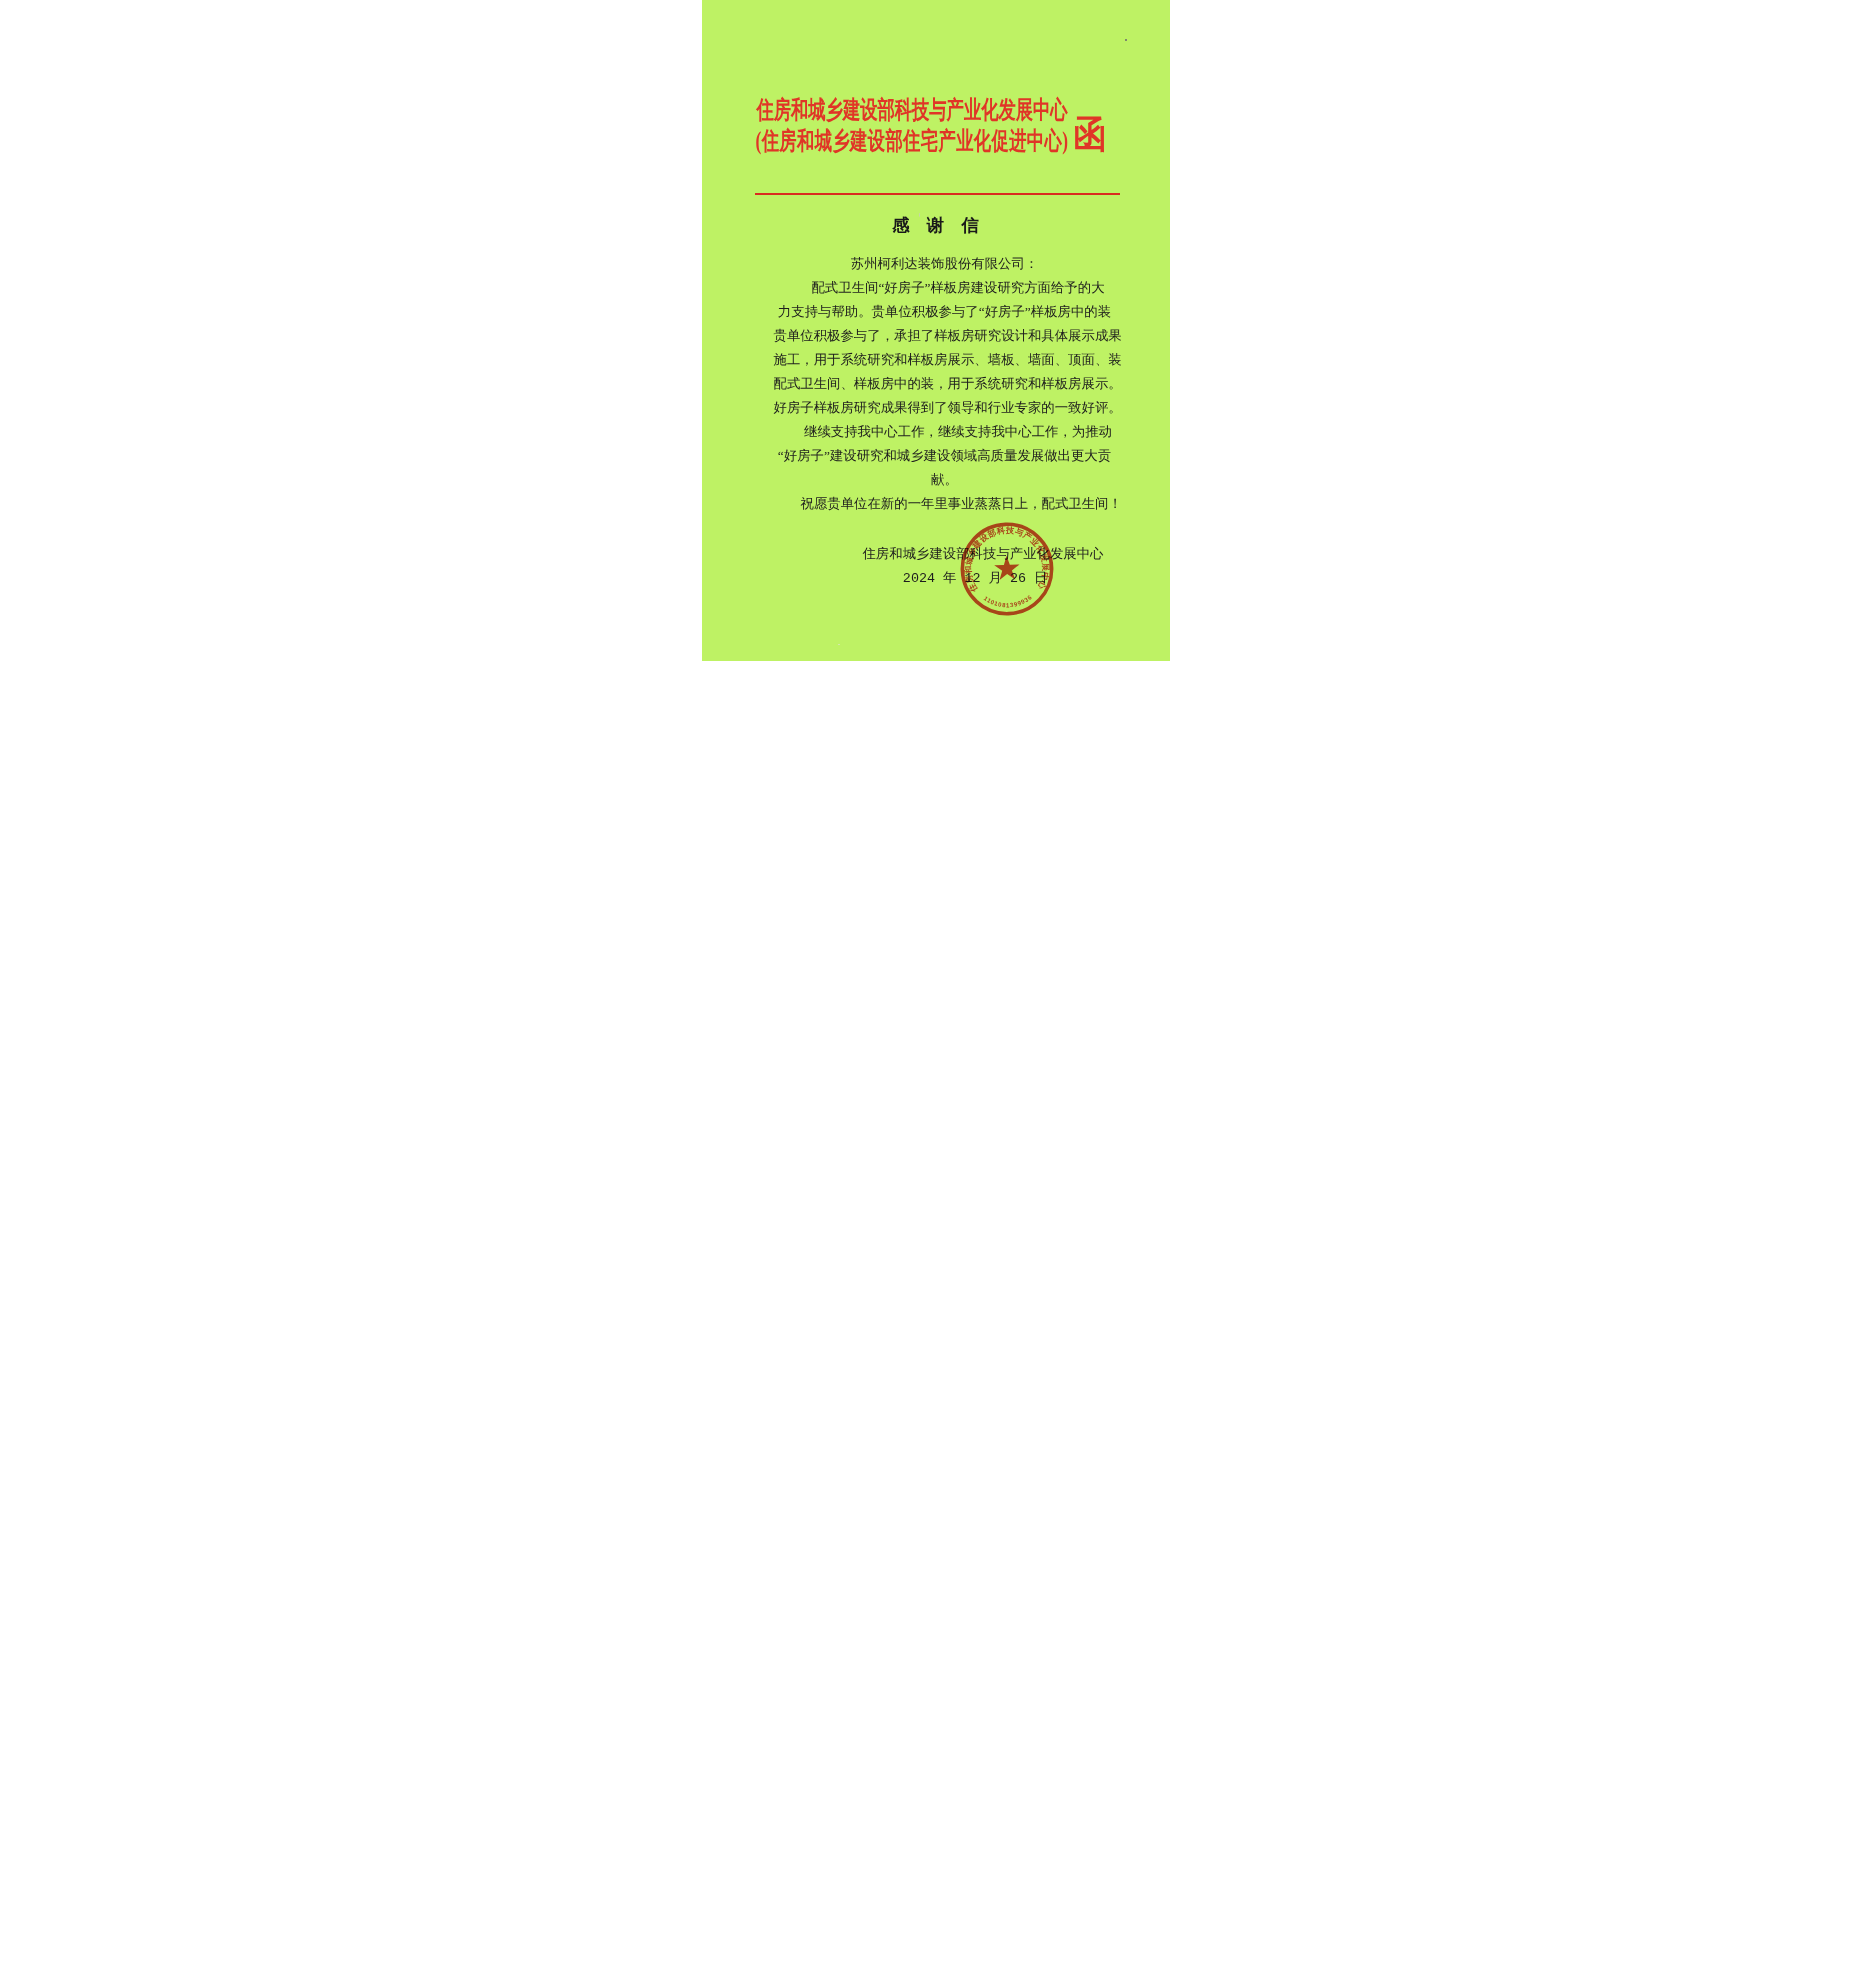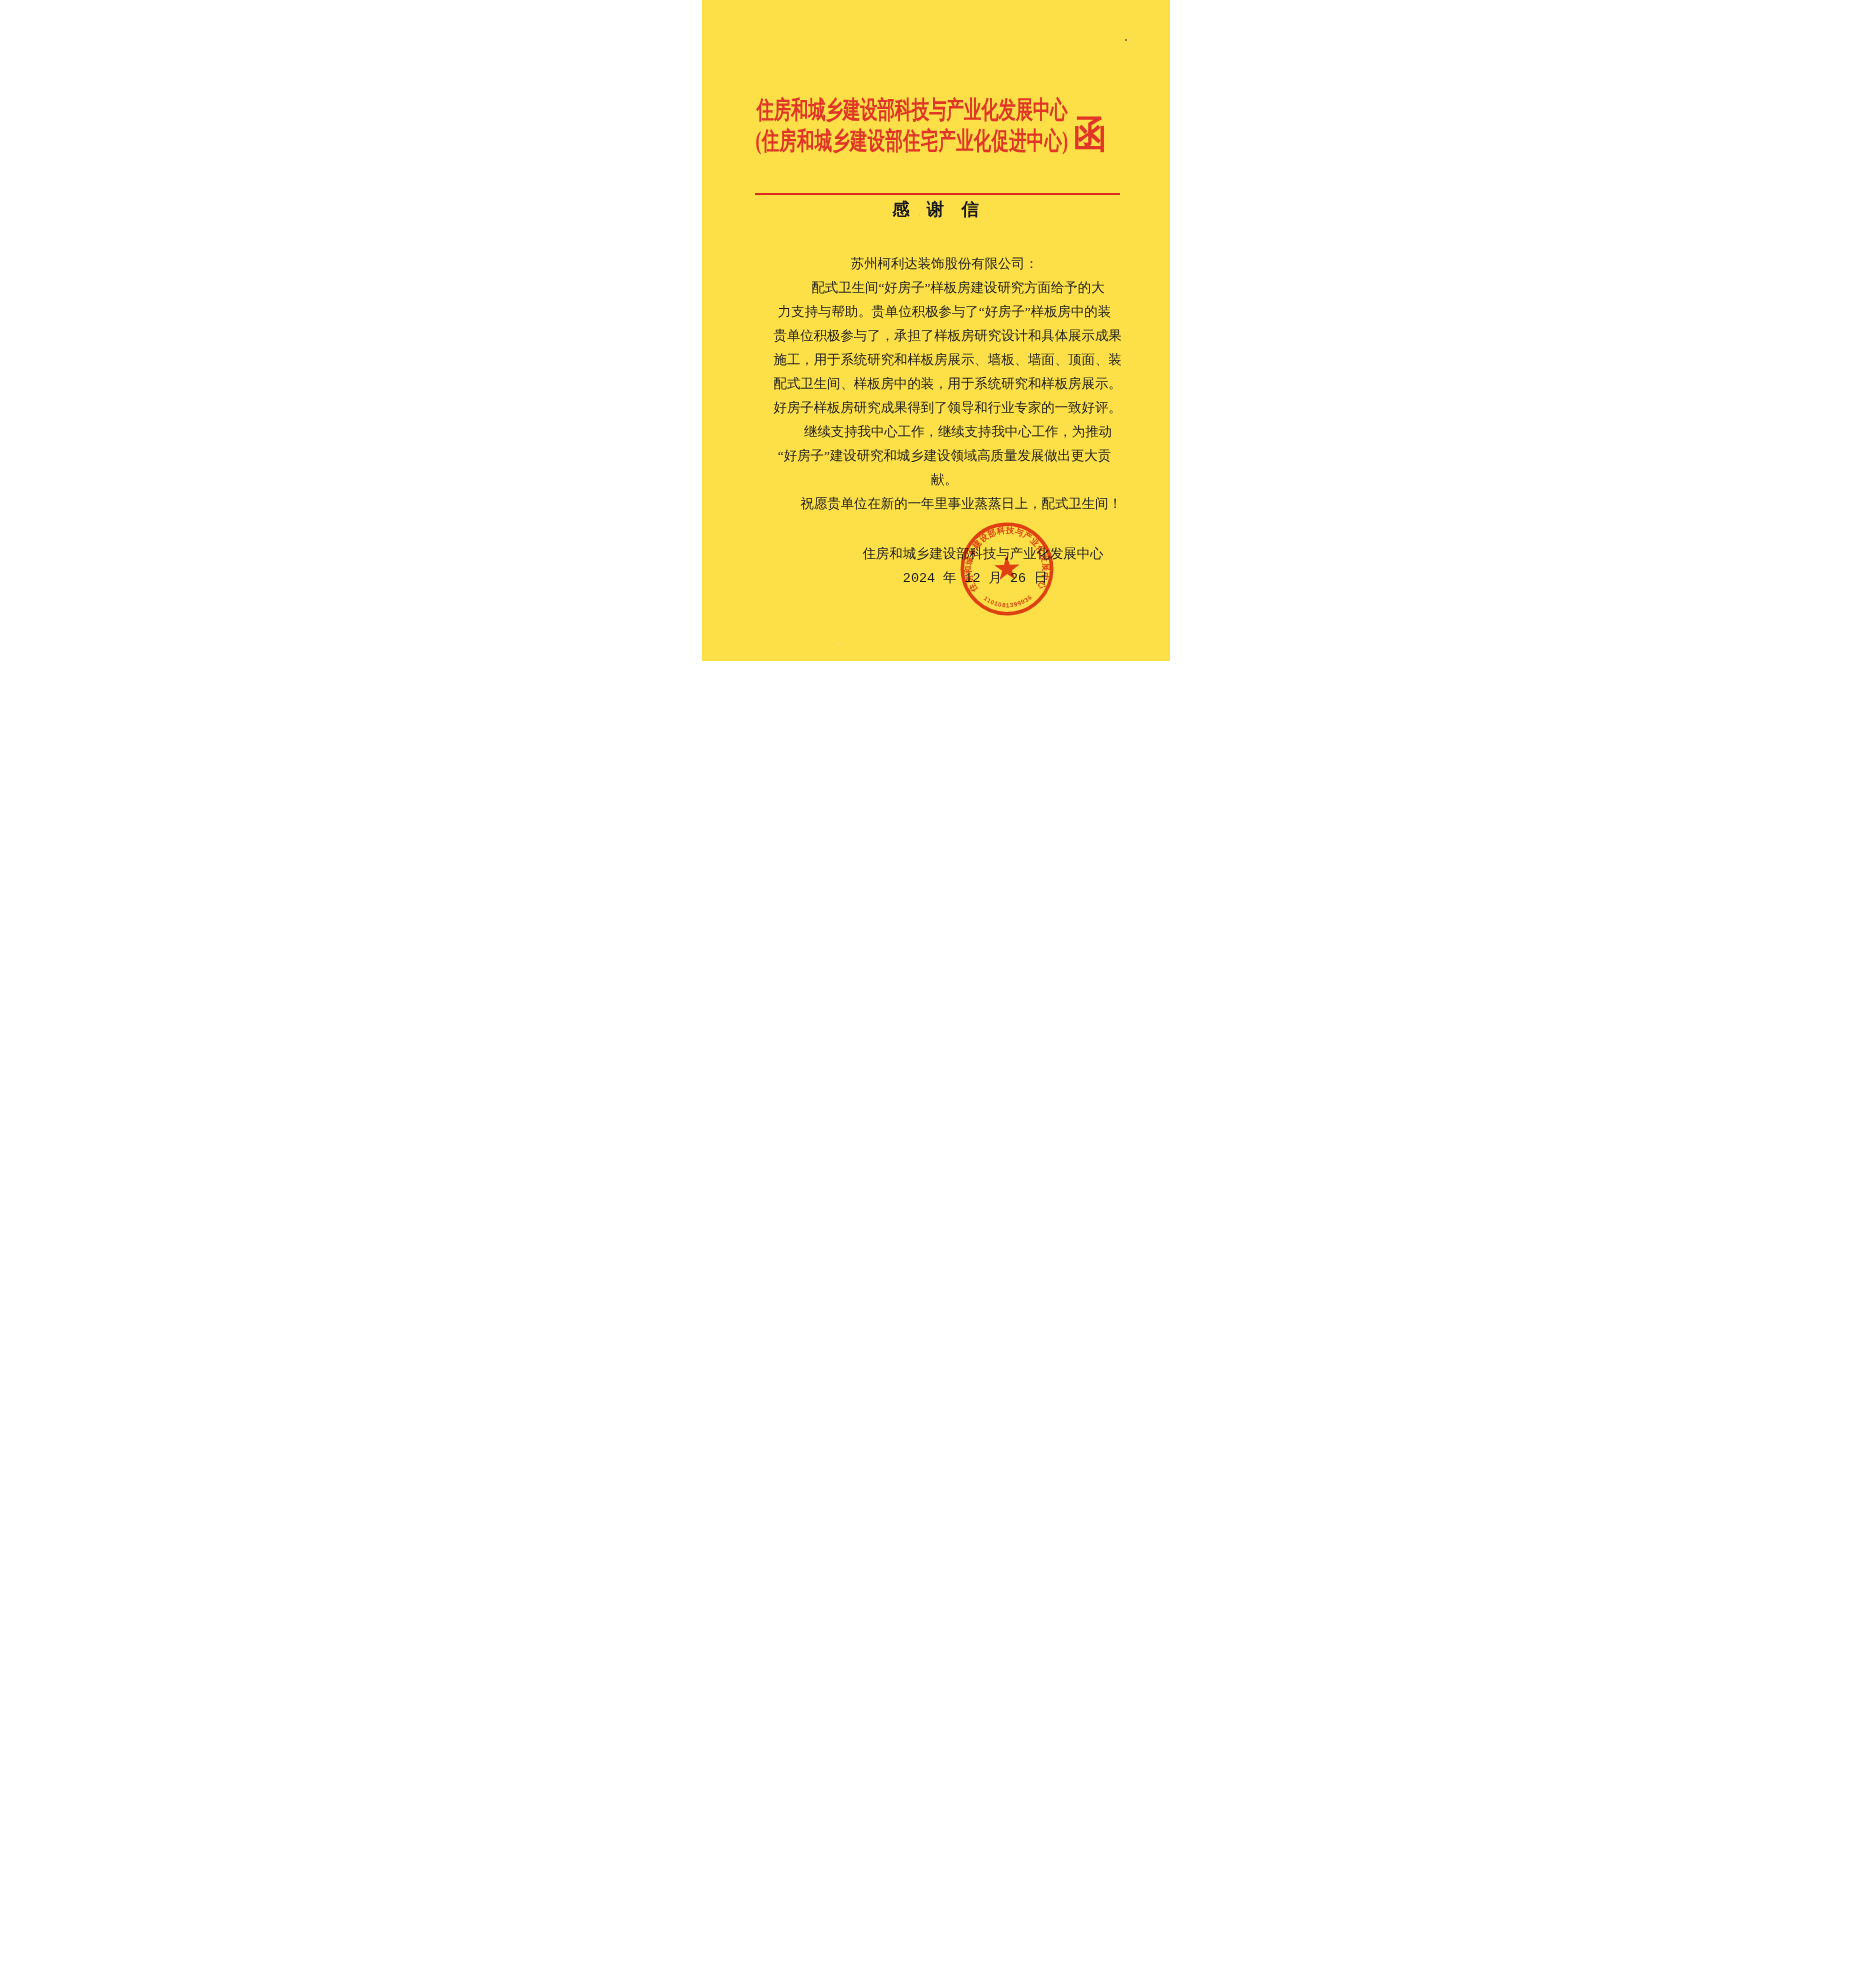--- a/index.html
+++ b/index.html
@@ -1,20 +1,20 @@
 <!DOCTYPE html>
 <html style="--head-red: #e03527; --rule-red: #d92c20; --seal-red: #df3b30;font-size:6.3px"><head>
 <meta charset="utf-8">
 <style>
   html,body{margin:0;padding:0;background:#ffffff;}
   .page{
     position:relative;
     width:468px;height:661px;
     margin:0 auto;
-    background:#fde047;
+    background:#bef264;
     overflow:hidden;
     font-family:"Liberation Serif","DejaVu Serif",serif;
   }
   .lh-line{
     position:absolute;
     color:var(--head-red,#e03527);
     font-weight:bold;
     white-space:nowrap;
     transform-origin:left top;
     transform:scaleY(1.42);
@@ -33,21 +33,21 @@
     transform:scaleY(1.15);
   }
   .red-rule{
     position:absolute;
     left:53px;top:193px;
     width:365px;height:2px;
     background:var(--rule-red,#d92c20);
   }
   .title{
     position:absolute;
-    left:0;right:0;top:200px;
+    left:0;right:0;top:216px;
     margin:0;
     text-align:center;
     font-size:17.3px;line-height:1.15;
     font-weight:bold;
     color:#191919;
   }
   .body-block{
     position:absolute;
     left:72px;top:252px;
     width:342px;

